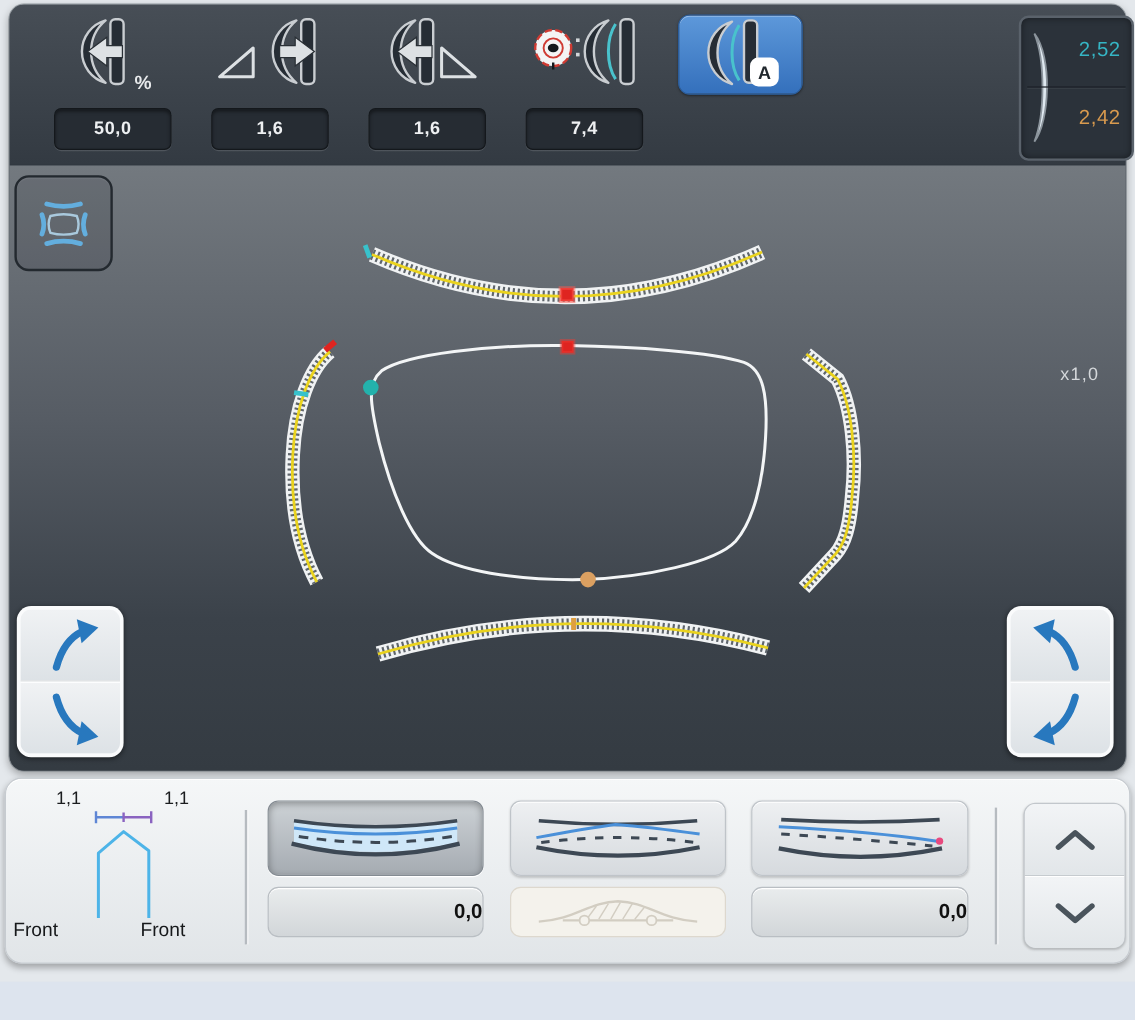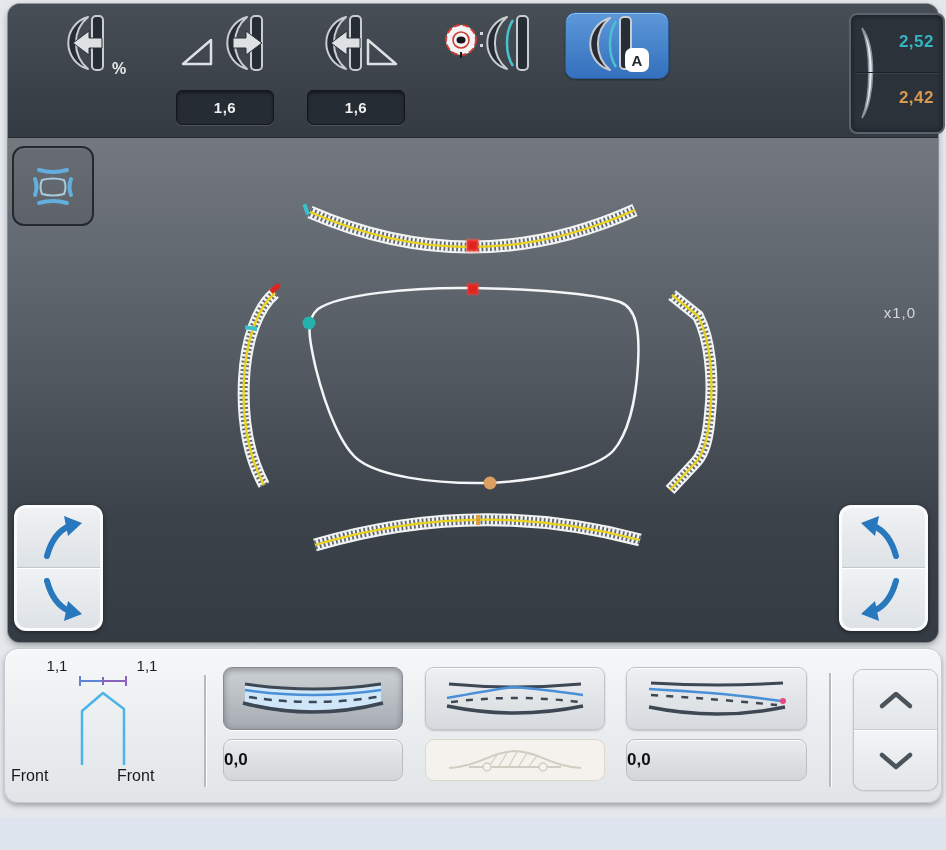--- a/index.html
+++ b/index.html
@@ -15,21 +15,21 @@
     background:linear-gradient(180deg,#73797f 0%,#565c64 42%,#3b424a 75%,#343b42 100%);text-decoration:underline;}
 
   .value-box{width:96px;height:33px;background:#262c33;border:1px solid #14181c;border-radius:6px;
     box-shadow:inset 0 2px 3px rgba(0,0,0,.45),0 1px 0 rgba(255,255,255,.13);
     color:#eef0f2;font-size:15px;font-weight:bold;text-align:center;line-height:33px;letter-spacing:.5px;}
   .auto-btn{width:102px;height:65px;border-radius:10px;background:linear-gradient(#5d98da,#3470bc);
     border:1px solid #2a5d9c;box-shadow:inset 0 1px 0 rgba(255,255,255,.35),0 1px 2px rgba(0,0,0,.4);
     display:flex;align-items:center;justify-content:center;}
   .thickness-panel{width:92px;height:117px;background:#2b323a;border:2px solid #5a626b;border-radius:8px;
     box-shadow:inset 0 0 6px rgba(0,0,0,.45);}
-  .th-val{position:absolute;right:9px;width:60px;text-align:right;font-size:17px;font-weight:bold;letter-spacing:.5px;}
+  .th-val{position:absolute;right:9px;width:60px;text-align:right;font-size:17px;font-weight:normal;letter-spacing:.5px;}
   .th-front{top:17px;color:#35b5c4;}
   .th-rear{top:73px;color:#d89a4e;}
   .th-divider{position:absolute;left:5px;right:5px;top:57px;height:1px;background:#1b2127;box-shadow:0 1px 0 rgba(255,255,255,.07);}
 
   .view-btn{left:4px;top:142px;width:78px;height:76px;border-radius:12px;border:2px solid #23292f;
     background:rgba(10,14,18,.10);box-shadow:inset 0 1px 1px rgba(255,255,255,.08);
     display:flex;align-items:center;justify-content:center;}
   .zoom-label{right:22px;top:166px;color:#d5d8db;font-size:15px;letter-spacing:1px;}
 
   .rot-container{width:89px;height:126px;background:#fafbfc;border-radius:12px;
@@ -47,21 +47,21 @@
   .bp-label{font-size:16px;color:#17191b;}
   .v-divider{width:2px;background:#b6bbc0;box-shadow:1px 0 0 #fdfdfd;}
 
   .mode-btn{width:178px;height:61px;border-radius:9px;display:flex;align-items:center;justify-content:center;
     background:linear-gradient(#eef0f2,#d6dade);border:1px solid #bfc4c9;
     box-shadow:inset 0 1px 0 #ffffff,0 1px 2px rgba(0,0,0,.18);}
   .mode-btn.selected{background:linear-gradient(#cdd2d6,#a5abb1);border:1px solid #848b92;
     box-shadow:inset 0 2px 6px rgba(0,0,0,.32),0 1px 0 #ffffff;}
   .mode-val{width:178px;height:40px;border-radius:9px;background:linear-gradient(#e9eced,#d2d6d9);
     border:1px solid #b9bec3;box-shadow:inset 0 1px 0 #fff;
-    font-size:17px;font-weight:bold;color:#111;text-align:left;line-height:40px;}
+    font-size:17px;font-weight:bold;color:#111;text-align:right;line-height:40px;}
   .mode-aux-disabled{width:178px;height:40px;border-radius:9px;background:#f4f2ec;border:1px solid #ddd8ce;
     display:flex;align-items:center;justify-content:center;}
   .stepper{width:85px;height:121px;border-radius:10px;background:#f0f2f4;border:1px solid #c2c7cc;
     box-shadow:0 1px 2px rgba(0,0,0,.2);box-sizing:border-box;}
   .step-btn{width:83px;height:59px;display:flex;align-items:center;justify-content:center;
     background:linear-gradient(#f2f4f6,#e2e6e9);}
   .step-btn.up{border-radius:9px 9px 0 0;border-bottom:1px solid #c6cbcf;}
   .step-btn.down{border-radius:0 0 9px 9px;border-top:1px solid #ffffff;}
 
   .bottom-strip{left:0;top:818px;width:946px;height:32px;background:#dde4ee;}
@@ -76,20 +76,21 @@
   <div class="abs dark-window">
 
     <div class="abs topbar">
 
       <svg class="abs" style="left:40px;top:8px" width="90" height="66" viewBox="0 0 90 66">
         <path d="M 40,5 A 27,27 0 0 0 40,57 A 34,34 0 0 1 40,5 Z" fill="#262d35" stroke="#c9cdd1" stroke-width="2" stroke-linejoin="round"></path>
         <rect x="44" y="4" width="11" height="54" rx="4" fill="#262d35" stroke="#c9cdd1" stroke-width="2"></rect>
         <path d="M 54,26 L 41,26 L 41,19 L 25,31 L 41,43 L 41,36 L 54,36 Z" fill="#dde1e4" stroke="#2a3036" stroke-width="1"></path>
         <text x="64" y="62" font-size="16" font-weight="bold" fill="#e8eaec">%</text>
       </svg>
+      <div class="abs value-box" style="left:37px;top:86px">50,0</div>
 
       <svg class="abs" style="left:171px;top:8px" width="90" height="66" viewBox="0 0 90 66">
         <polygon points="4,52 32,52 32,28" fill="none" stroke="#dde1e4" stroke-width="2.5" stroke-linejoin="round"></polygon>
         <g transform="translate(28,0)">
           <path d="M 40,5 A 27,27 0 0 0 40,57 A 34,34 0 0 1 40,5 Z" fill="#262d35" stroke="#c9cdd1" stroke-width="2" stroke-linejoin="round"></path>
           <rect x="44" y="4" width="11" height="54" rx="4" fill="#262d35" stroke="#c9cdd1" stroke-width="2"></rect>
           <path d="M 26,26 L 39,26 L 39,19 L 55,31 L 39,43 L 39,36 L 26,36 Z" fill="#dde1e4" stroke="#2a3036" stroke-width="1"></path>
         </g>
       </svg>
       <div class="abs value-box" style="left:168px;top:86px">1,6</div>
@@ -108,20 +109,21 @@
         <ellipse cx="20" cy="28" rx="4.5" ry="3.5" fill="#14181c"></ellipse>
         <line x1="20" y1="40" x2="20" y2="46" stroke="#14181c" stroke-width="2"></line>
         <rect x="39" y="20" width="3" height="3" fill="#d2d6d9"></rect>
         <rect x="39" y="32" width="3" height="3" fill="#d2d6d9"></rect>
         <g transform="translate(26,0)">
           <path d="M 40,5 A 27,27 0 0 0 40,57 A 34,34 0 0 1 40,5 Z" fill="#262d35" stroke="#c9cdd1" stroke-width="2" stroke-linejoin="round"></path>
           <path d="M 46,8 C 38,20 38,42 46,54" fill="none" stroke="#49c2cc" stroke-width="2.5"></path>
           <rect x="50" y="4" width="11" height="54" rx="4" fill="#262d35" stroke="#c9cdd1" stroke-width="2"></rect>
         </g>
       </svg>
+      <div class="abs value-box" style="left:430px;top:86px">7,4</div>
 
       <div class="abs auto-btn" style="left:557px;top:8px">
         <svg width="90" height="62" viewBox="0 0 90 62">
           <path d="M 38,3 A 27,27 0 0 0 38,55 A 34,34 0 0 1 38,3 Z" fill="#262d35" stroke="#c9cdd1" stroke-width="2" stroke-linejoin="round"></path>
           <path d="M 44,6 C 36,18 36,40 44,52" fill="none" stroke="#49c2cc" stroke-width="2.5"></path>
           <rect x="48" y="2" width="11" height="52" rx="4" fill="#262d35" stroke="#c9cdd1" stroke-width="2"></rect>
           <rect x="53" y="33" width="24" height="24" rx="7" fill="#ffffff"></rect>
           <text x="65" y="51" font-size="15" font-weight="bold" fill="#22282e" text-anchor="middle">A</text>
         </svg>
       </div>

